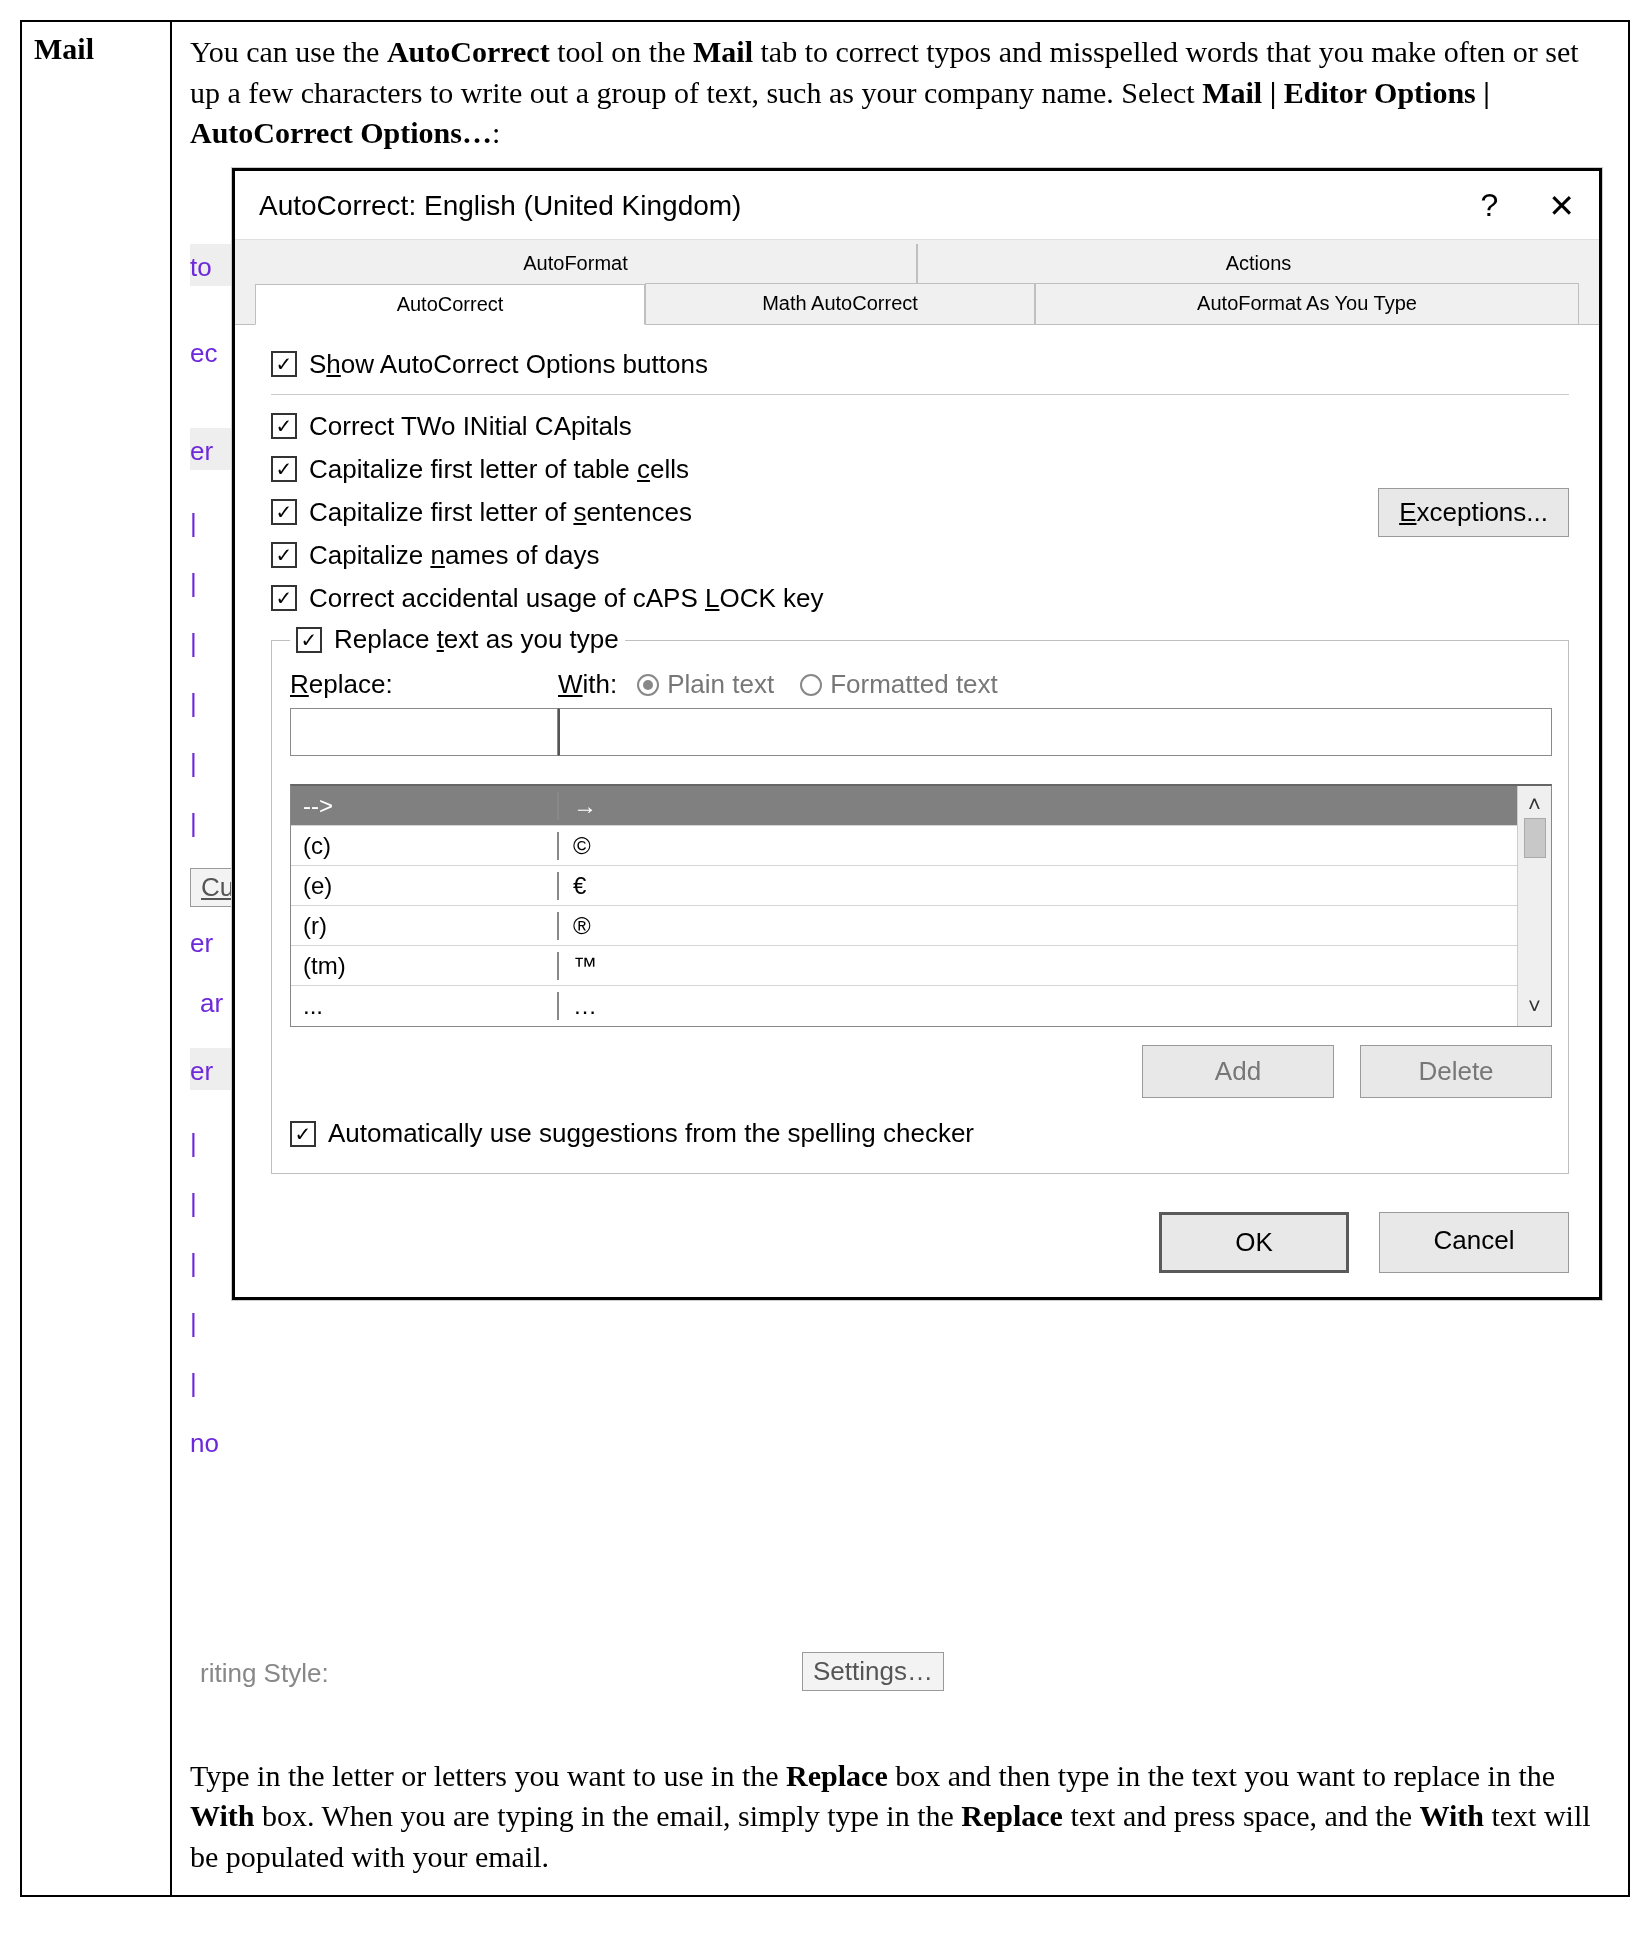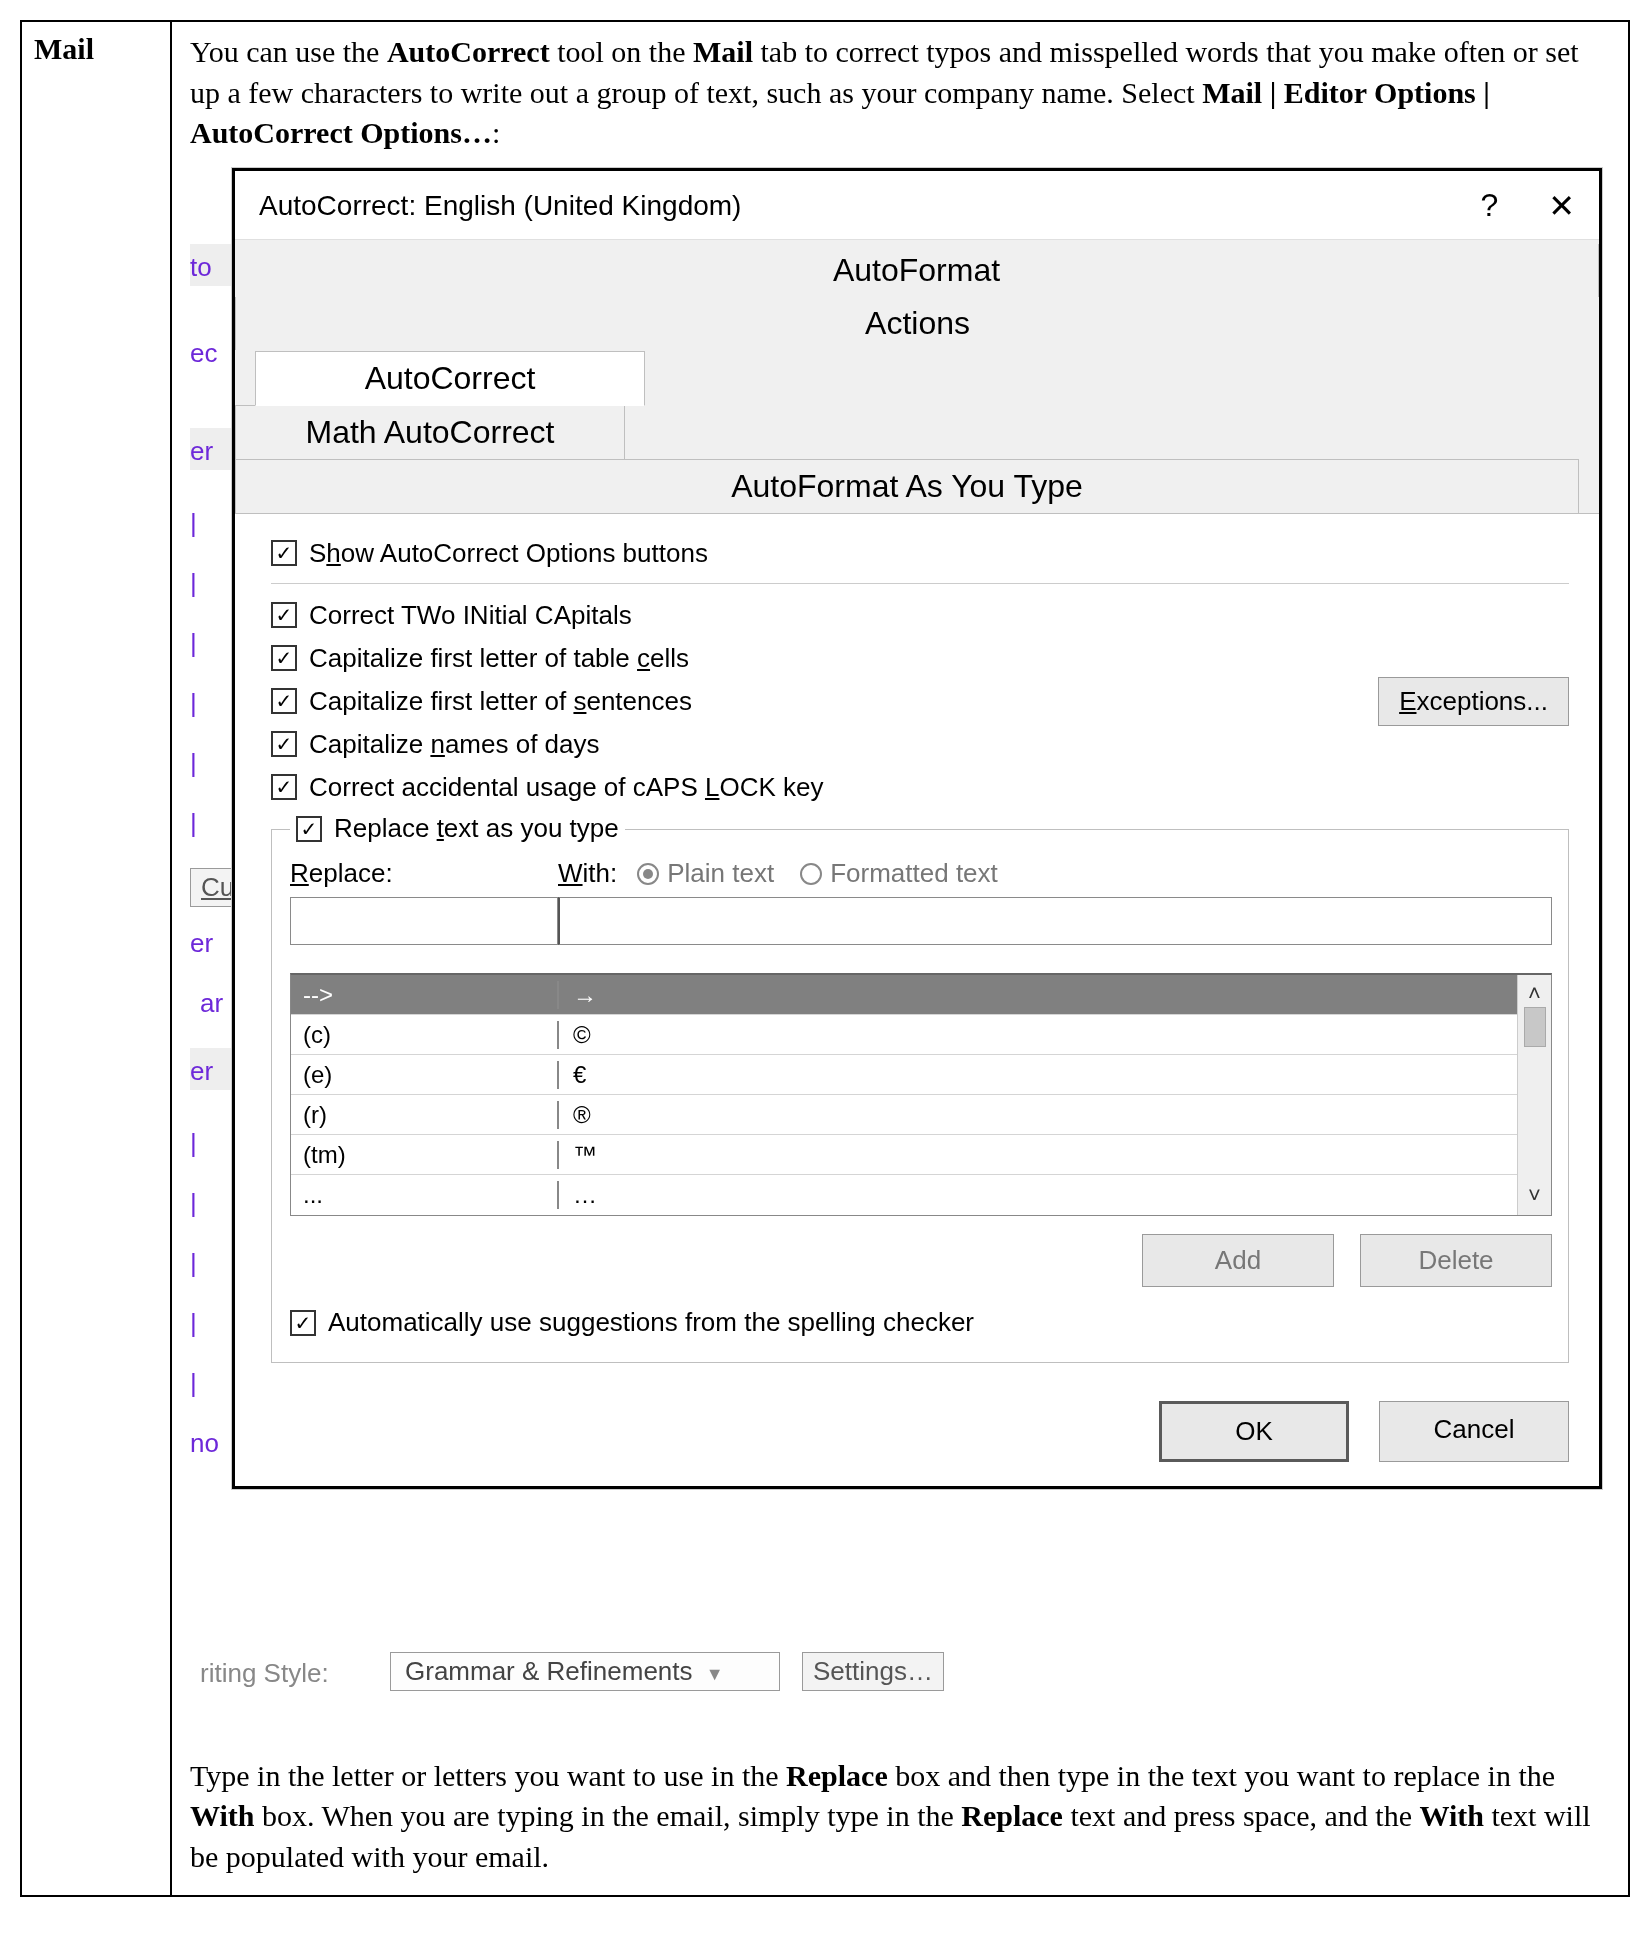--- a/index.html
+++ b/index.html
@@ -95,22 +95,21 @@
     font-size: 32px;
     font-weight: 300;
   }
   .tabgroup {
     background: #f0f0f0;
     border-top: 1px solid #e0e0e0;
     padding-top: 4px;
   }
   .tabrow {
     display: flex;
-    font-size: 32px;
-    flex-direction: column;
+    font-size: 20px;
   }
   .tabrow .tab {
     border: 1px solid #bfbfbf;
     border-bottom: none;
     padding: 8px 0;
     text-align: center;
     background: #f0f0f0;
   }
   .tabrow1 .tab { flex: 1; border-top: none; }
   .tabrow1 .tab:first-child { border-left: none; }
@@ -297,24 +296,20 @@
       <div class="bg-frag" style="left:0;top:888px;width:40px;">er</div>
 
       <div class="bg-frag" style="left:10;top:960px;width:30px;">|</div>
       <div class="bg-frag" style="left:10;top:1020px;width:30px;">|</div>
       <div class="bg-frag" style="left:10;top:1080px;width:30px;">|</div>
       <div class="bg-frag" style="left:10;top:1140px;width:30px;">|</div>
       <div class="bg-frag" style="left:10;top:1200px;width:30px;">|</div>
       <div class="bg-frag" style="left:0;top:1260px;width:40px;">no</div>
 
       <div class="bg-frag" style="left:10px;top:1490px;font-size:26px;color:#888;">riting Style:</div>
-      <div class="bg-select" style="left:200px;top:1484px;width:390px;">
-        <span>Grammar &amp; Refinements</span>
-        <span class="tri">▼</span>
-      </div>
       <div class="bg-btn" style="left:612px;top:1484px;">Settings…</div>
 
       <div class="dialog">
         <div class="titlebar">
           <span class="title">AutoCorrect: English (United Kingdom)</span>
           <span class="help">?</span>
           <span class="close">✕</span>
         </div>
 
         <div class="tabgroup">

